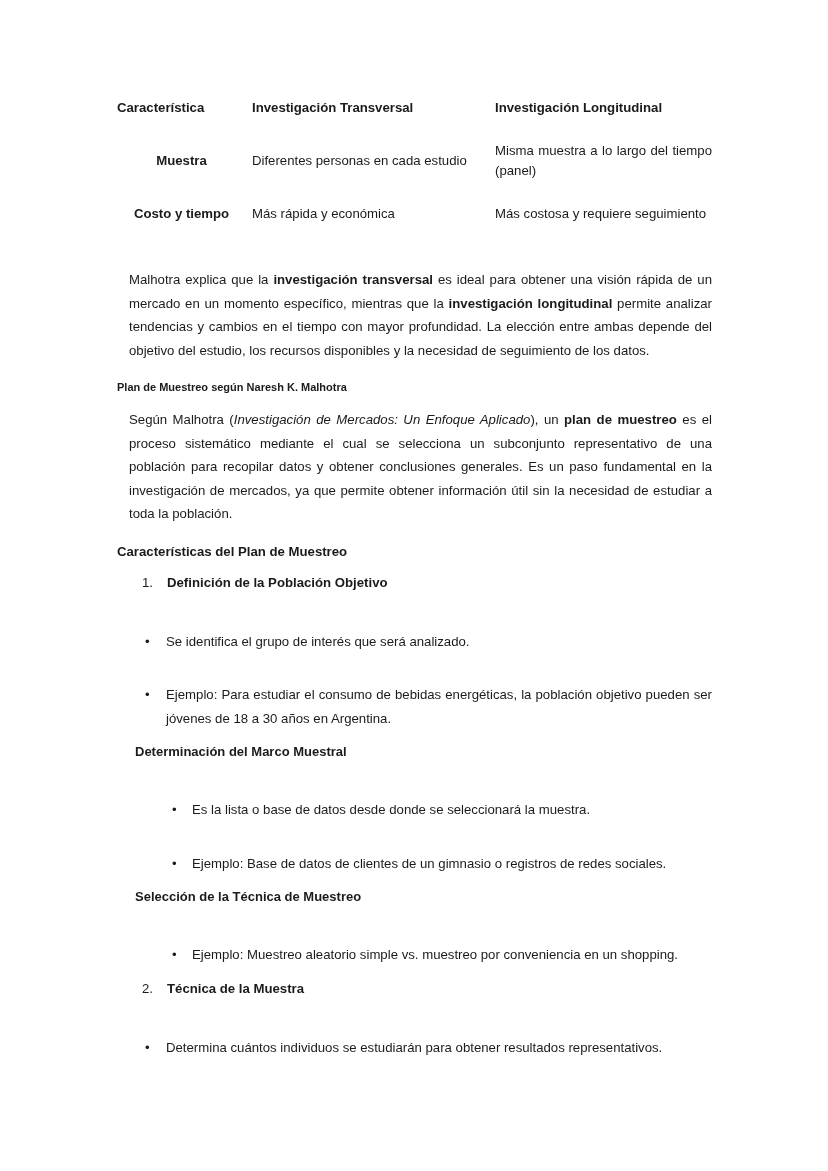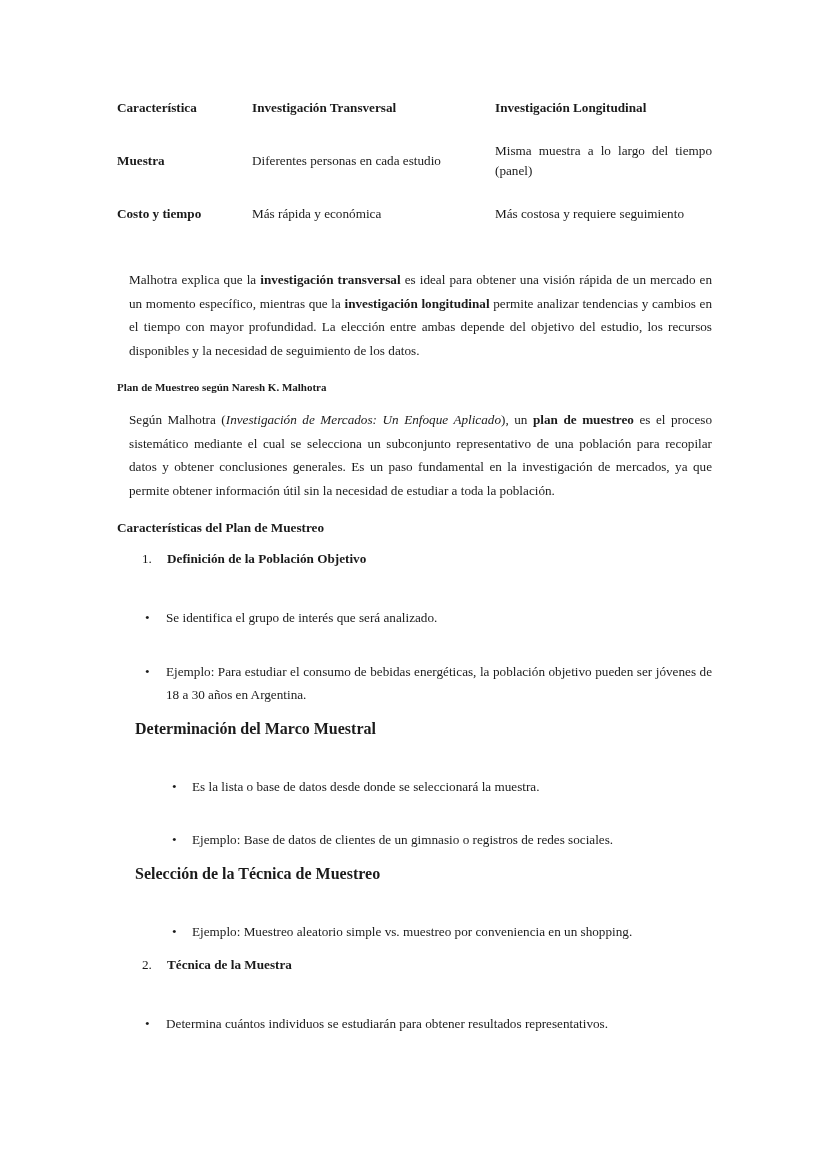--- a/index.html
+++ b/index.html
@@ -14,21 +14,20 @@
     font-family: "Liberation Sans", sans-serif;
     color: #1b1b1b;
     overflow: hidden;
   }
   .page {
     position: absolute;
     left: 0; top: 0;
     width: 704px;
     height: 1171px;
     background: #ffffff;
-    font-family: Liberation Serif, serif;
   }
   .content {
     position: absolute;
     left: 117px;
     top: 98px;
     width: 595px;
   }
 
   
   table.cmp {
@@ -52,20 +51,21 @@
     font-weight: bold;
     text-align: left;
     padding-bottom: 22px;
     vertical-align: top;
   }
   table.cmp thead th.h2 { padding-left: 0px; }
   table.cmp thead th.h3 { padding-left: 0px; }
 
   table.cmp tbody td {
     padding-bottom: 22px;
+    text-align: center;
   }
   table.cmp tbody td.lbl {
     font-weight: bold;
     padding-right: 6px;
   }
   table.cmp tbody td.body-cell {
     text-align: justify;
     text-align-last: left;
     padding-right: 8px;
     hyphens: none;
@@ -93,21 +93,21 @@
     font-weight: bold;
     margin: 0;
   }
   h3.sub-head {
     font-size: 13.2px;
     line-height: 21px;
     font-weight: bold;
     margin: 0;
   }
   h4.minor-head {
-    font-size: 16px;
+    font-size: 13px;
     line-height: 21px;
     font-weight: bold;
     margin: 0 0 0 18px;
   }
 
   
   ol.num-list {
     list-style: none;
     margin: 0;
     padding: 0;

